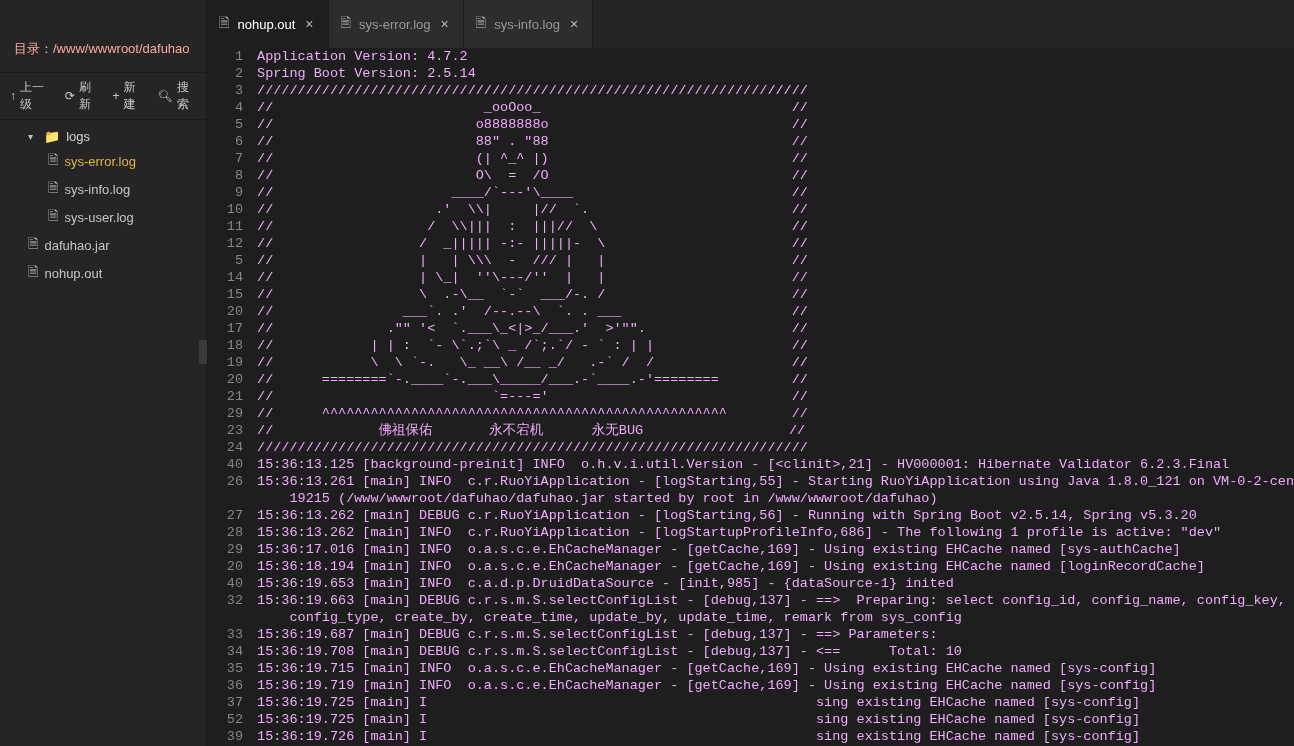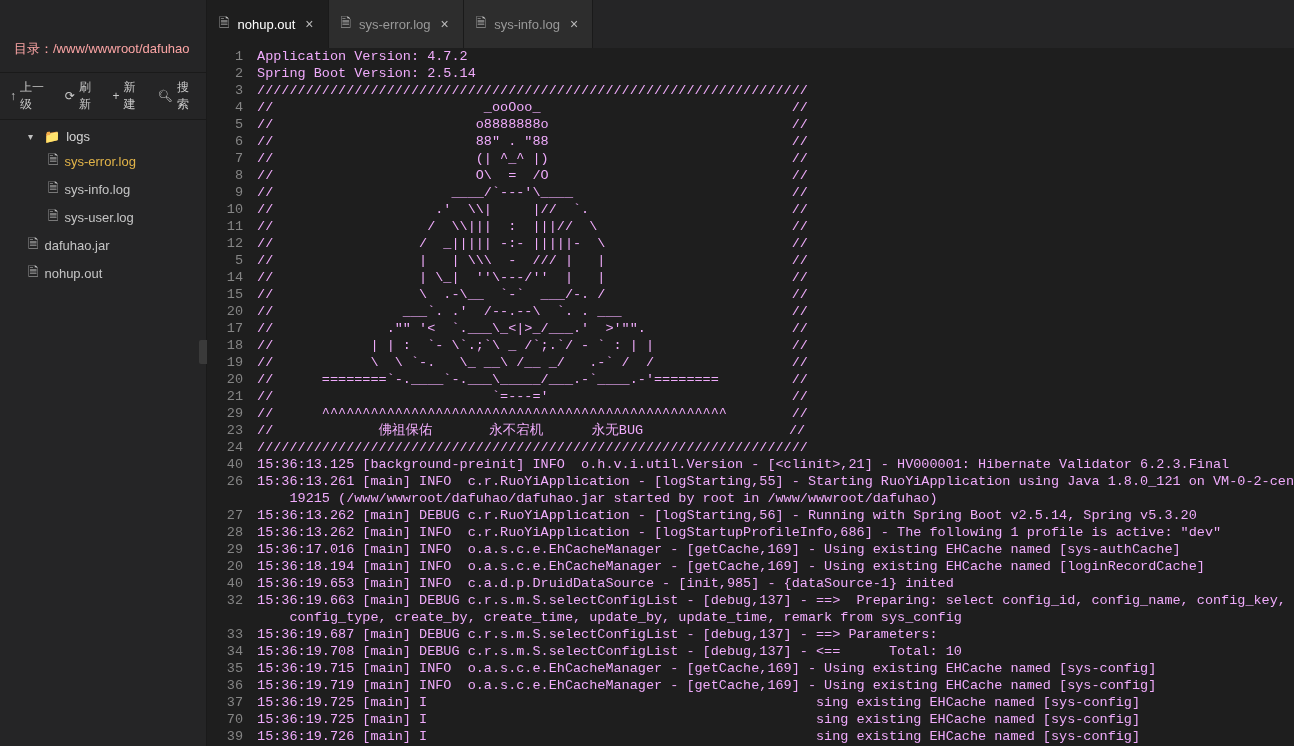--- a/index.html
+++ b/index.html
@@ -238,18 +238,18 @@
         <div>29</div>
         <div>20</div>
         <div>40</div>
         <div>32</div>
         <div></div>
         <div>33</div>
         <div>34</div>
         <div>35</div>
         <div>36</div>
         <div>37</div>
-        <div>70</div>
+        <div>52</div>
         <div>39</div>
       </div>
     <div class="code" id="code"><div>Application Version: 4.7.2</div><div>Spring Boot Version: 2.5.14</div><div>////////////////////////////////////////////////////////////////////</div><div>//                          _ooOoo_                               //</div><div>//                         o8888888o                              //</div><div>//                         88" . "88                              //</div><div>//                         (| ^_^ |)                              //</div><div>//                         O\  =  /O                              //</div><div>//                      ____/`---'\____                           //</div><div>//                    .'  \\|     |//  `.                         //</div><div>//                   /  \\|||  :  |||//  \                        //</div><div>//                  /  _||||| -:- |||||-  \                       //</div><div>//                  |   | \\\  -  /// |   |                       //</div><div>//                  | \_|  ''\---/''  |   |                       //</div><div>//                  \  .-\__  `-`  ___/-. /                       //</div><div>//                ___`. .'  /--.--\  `. . ___                     //</div><div>//              ."" '&lt;  `.___\_&lt;|&gt;_/___.'  &gt;'"".                  //</div><div>//            | | :  `- \`.;`\ _ /`;.`/ - ` : | |                 //</div><div>//            \  \ `-.   \_ __\ /__ _/   .-` /  /                 //</div><div>//      ========`-.____`-.___\_____/___.-`____.-'========         //</div><div>//                           `=---='                              //</div><div>//      ^^^^^^^^^^^^^^^^^^^^^^^^^^^^^^^^^^^^^^^^^^^^^^^^^^        //</div><div>//             佛祖保佑       永不宕机      永无BUG                  //</div><div>////////////////////////////////////////////////////////////////////</div><div>15:36:13.125 [background-preinit] INFO  o.h.v.i.util.Version - [&lt;clinit&gt;,21] - HV000001: Hibernate Validator 6.2.3.Final</div><div>15:36:13.261 [main] INFO  c.r.RuoYiApplication - [logStarting,55] - Starting RuoYiApplication using Java 1.8.0_121 on VM-0-2-cen</div><div>    19215 (/www/wwwroot/dafuhao/dafuhao.jar started by root in /www/wwwroot/dafuhao)</div><div>15:36:13.262 [main] DEBUG c.r.RuoYiApplication - [logStarting,56] - Running with Spring Boot v2.5.14, Spring v5.3.20</div><div>15:36:13.262 [main] INFO  c.r.RuoYiApplication - [logStartupProfileInfo,686] - The following 1 profile is active: "dev"</div><div>15:36:17.016 [main] INFO  o.a.s.c.e.EhCacheManager - [getCache,169] - Using existing EHCache named [sys-authCache]</div><div>15:36:18.194 [main] INFO  o.a.s.c.e.EhCacheManager - [getCache,169] - Using existing EHCache named [loginRecordCache]</div><div>15:36:19.653 [main] INFO  c.a.d.p.DruidDataSource - [init,985] - {dataSource-1} inited</div><div>15:36:19.663 [main] DEBUG c.r.s.m.S.selectConfigList - [debug,137] - ==&gt;  Preparing: select config_id, config_name, config_key,</div><div>    config_type, create_by, create_time, update_by, update_time, remark from sys_config</div><div>15:36:19.687 [main] DEBUG c.r.s.m.S.selectConfigList - [debug,137] - ==&gt; Parameters: </div><div>15:36:19.708 [main] DEBUG c.r.s.m.S.selectConfigList - [debug,137] - &lt;==      Total: 10</div><div>15:36:19.715 [main] INFO  o.a.s.c.e.EhCacheManager - [getCache,169] - Using existing EHCache named [sys-config]</div><div>15:36:19.719 [main] INFO  o.a.s.c.e.EhCacheManager - [getCache,169] - Using existing EHCache named [sys-config]</div><div>15:36:19.725 [main] I                                                sing existing EHCache named [sys-config]</div><div>15:36:19.725 [main] I                                                sing existing EHCache named [sys-config]</div><div>15:36:19.726 [main] I                                                sing existing EHCache named [sys-config]</div></div>
   </div>
 </div>
 
 </body></html>

